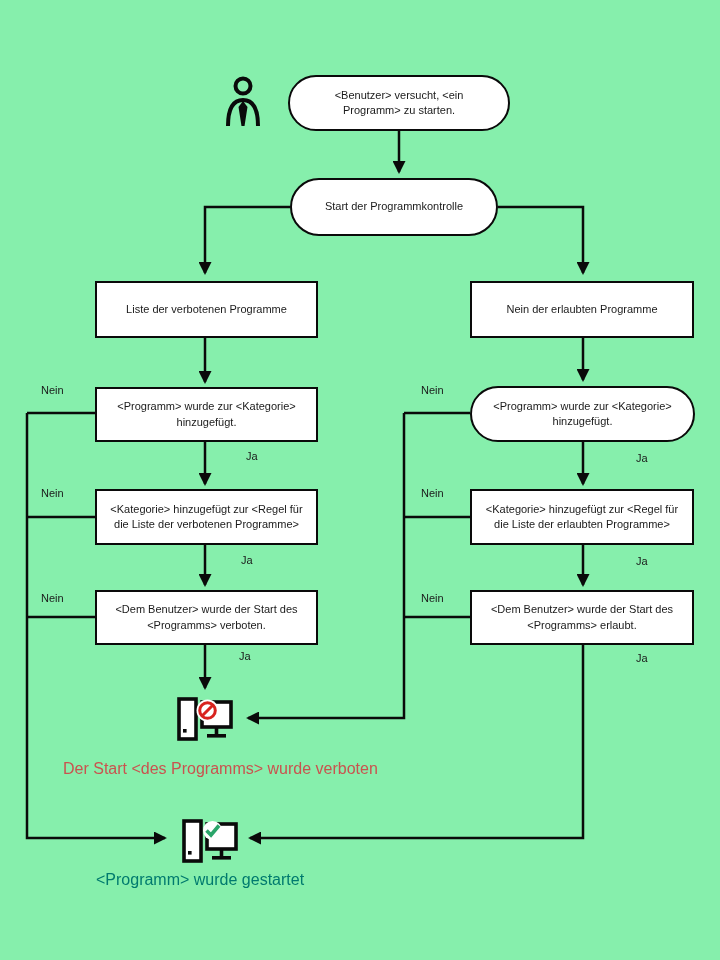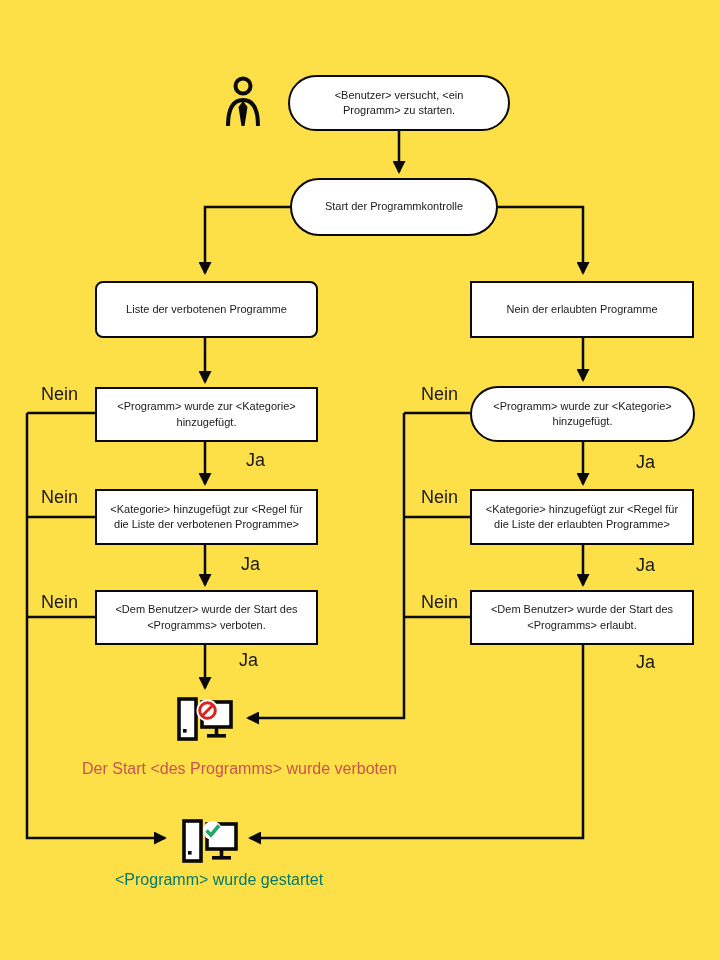--- a/index.html
+++ b/index.html
@@ -1,20 +1,20 @@
 <!DOCTYPE html>
 <html><head>
 <meta charset="utf-8">
 <style>
   html, body { margin: 0; padding: 0; background: #ffffff; }
   .canvas {
     position: relative;
     width: 720px;
     height: 960px;
-    background: #fde047;
+    background: #86efac;
     font-family: "Liberation Sans", sans-serif;
     overflow: hidden;
   }
   .lines {
     position: absolute;
     left: 0; top: 0;
     width: 720px; height: 960px;
   }
   .node {
     position: absolute;
@@ -26,31 +26,31 @@
     justify-content: center;
     text-align: center;
     font-size: 11px;
     line-height: 1.4;
     color: #1a1a1a;
     padding: 4px 12px;
   }
   .stadium { border-radius: 29px; }
   .b-start { left: 288px; top: 75px;  width: 222px; height: 56px; padding: 4px 30px; }
   .b-mode  { left: 290px; top: 178px; width: 208px; height: 58px; }
-  .b-l1 { left: 95px;  top: 281px; width: 223px; height: 57px; border-radius: 8px; }
+  .b-l1 { left: 95px;  top: 281px; width: 223px; height: 57px; }
   .b-l2 { left: 95px;  top: 387px; width: 223px; height: 55px; }
   .b-l3 { left: 95px;  top: 489px; width: 223px; height: 56px; }
   .b-l4 { left: 95px;  top: 590px; width: 223px; height: 55px; }
   .b-r1 { left: 470px; top: 281px; width: 224px; height: 57px; }
   .b-r2 { left: 470px; top: 386px; width: 225px; height: 56px; border-radius: 28px; }
   .b-r3 { left: 470px; top: 489px; width: 224px; height: 56px; }
   .b-r4 { left: 470px; top: 590px; width: 224px; height: 55px; }
   .lbl {
     position: absolute;
-    font-size: 18px;
+    font-size: 11px;
     color: #1a1a1a;
     white-space: nowrap;
   }
   .no-l1 { left: 41px;  top: 384px; }
   .no-l2 { left: 41px;  top: 487px; }
   .no-l3 { left: 41px;  top: 592px; }
   .no-r1 { left: 421px; top: 384px; }
   .no-r2 { left: 421px; top: 487px; }
   .no-r3 { left: 421px; top: 592px; }
   .ja-l1 { left: 246px; top: 450px; }
@@ -60,21 +60,20 @@
   .ja-r2 { left: 636px; top: 555px; }
   .ja-r3 { left: 636px; top: 652px; }
   .icon { position: absolute; }
   .user-icon     { left: 225px; top: 76px;  width: 36px; height: 52px; }
   .blocked-icon  { left: 176px; top: 694px; width: 58px; height: 50px; }
   .started-icon  { left: 181px; top: 816px; width: 58px; height: 50px; }
   .outcome {
     position: absolute;
     font-size: 16px;
     white-space: nowrap;
-    margin-left: 19px;
   }
   .outcome-blocked { left: 63px;  top: 760px; color: #c9534f; }
   .outcome-started { left: 96px; top: 871px; color: #007a6e; }
 </style>
 </head>
 <body>
 
 <div class="canvas">
 
   <svg class="lines" viewBox="0 0 720 960">

